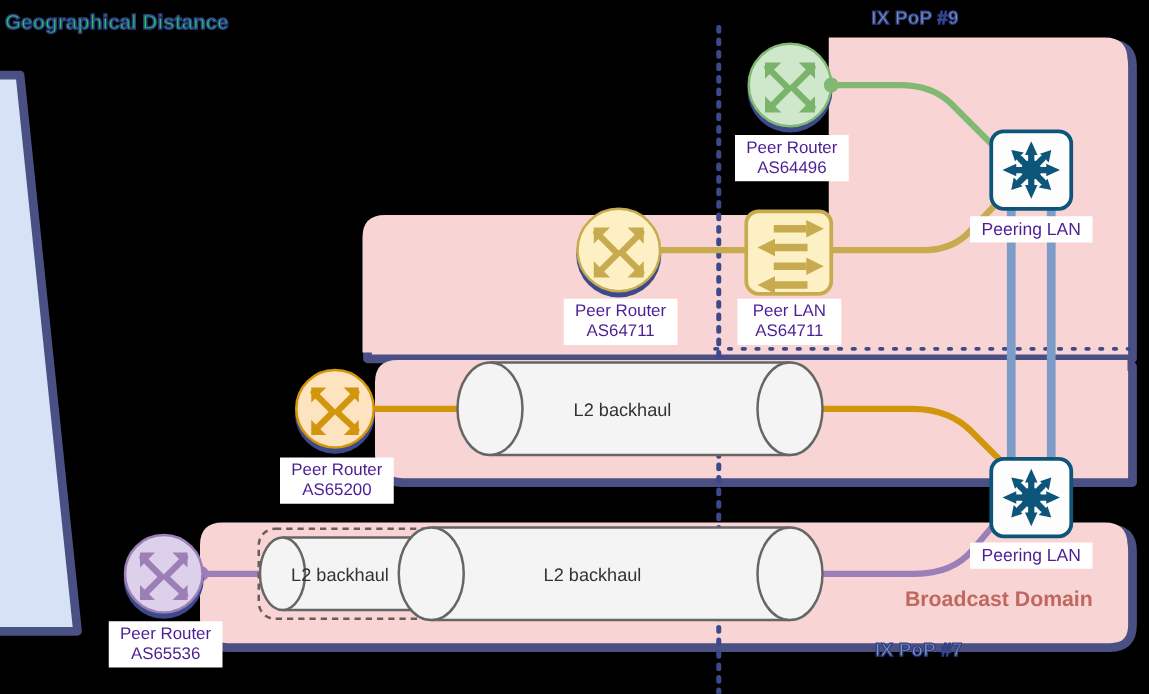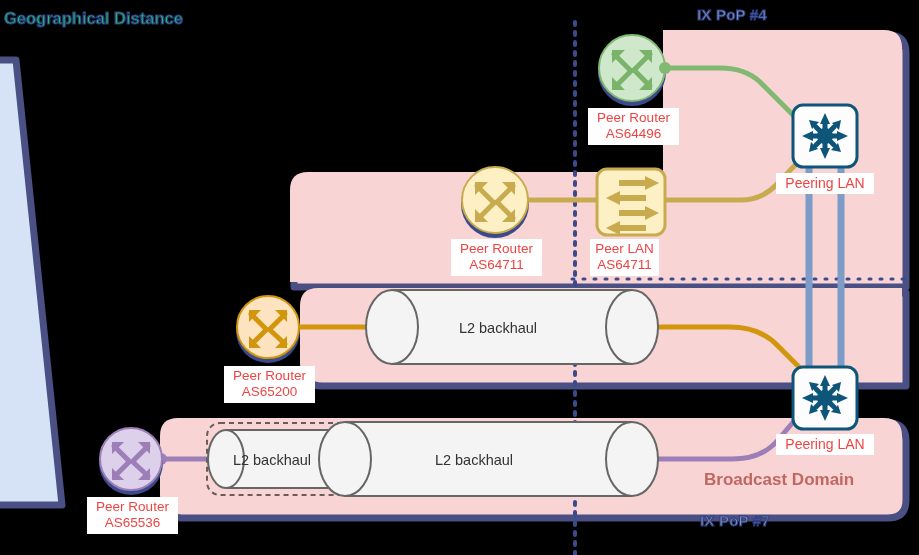--- a/index.html
+++ b/index.html
@@ -1,20 +1,20 @@
 <!DOCTYPE html>
 <html><head>
 <meta charset="utf-8">
 <style>
   html,body{margin:0;padding:0;background:#000;}
   body{width:919px;height:555px;overflow:hidden;font-family:"Liberation Sans",sans-serif;}
   #stage{position:relative;width:919px;height:555px;background:#000;}
   svg#scene{position:absolute;left:0;top:0;width:919px;height:555px;display:block;}
 
-  .lbl{position:absolute;background:#ffffff;color:#ef4444;font-size:13.5px;line-height:16px;
+  .lbl{position:absolute;background:#ffffff;color:#4c1d95;font-size:13.5px;line-height:16px;
        text-align:center;white-space:nowrap;padding:2px 5px 3px 5px;box-sizing:border-box;}
   .lbl div{display:block;}
   .lbl-bold{font-weight:normal;font-size:14px;}
 
   .poptag{position:absolute;font-size:15px;font-weight:bold;color:#7f91b5;
           -webkit-text-stroke:1px #2b3c83;white-space:nowrap;letter-spacing:.2px;}
   .bigtitle{position:absolute;font-size:16.5px;font-weight:bold;color:#22c55e;
             -webkit-text-stroke:1.2px #2b3c83;line-height:21px;white-space:nowrap;}
   .bcast{position:absolute;font-size:17px;font-weight:bold;color:#c0685f;white-space:nowrap;}
 </style>
@@ -266,36 +266,36 @@
   <text x="272" y="465" text-anchor="middle" font-family="Liberation Sans, sans-serif" font-size="14.5" fill="#333">L2 backhaul</text>
   <text x="474" y="465" text-anchor="middle" font-family="Liberation Sans, sans-serif" font-size="14.5" fill="#333">L2 backhaul</text>
 
   </g>
 </svg>
 
 <div class="bigtitle" style="left:4px;top:8px;">
   <div>Geographical Distance</div>
 </div>
 
-<div class="poptag" style="left:697px;top:6px;">IX PoP #4</div>
+<div class="poptag" style="left:697px;top:6px;">IX PoP #9</div>
 <div class="poptag" style="left:700px;top:512px;">IX PoP #7</div>
 
-<div class="bcast" style="left:704px;top:470px;">Broadcast Domain</div>
+<div class="bcast" style="left:724px;top:470px;">Broadcast Domain</div>
 
 <div class="lbl" style="left:588px;top:108px;width:91px;">
   <div>Peer Router</div>
   <div>AS64496</div>
 </div>
 
 <div class="lbl" style="left:451px;top:239px;width:91px;">
   <div>Peer Router</div>
   <div>AS64711</div>
 </div>
 
-<div class="lbl" style="left:590px;top:239px;width:69px;">
+<div class="lbl" style="left:590px;top:239px;width:83px;">
   <div>Peer LAN</div>
   <div>AS64711</div>
 </div>
 
 <div class="lbl" style="left:224px;top:366px;width:91px;">
   <div>Peer Router</div>
   <div>AS65200</div>
 </div>
 
 <div class="lbl" style="left:87px;top:497px;width:91px;">

